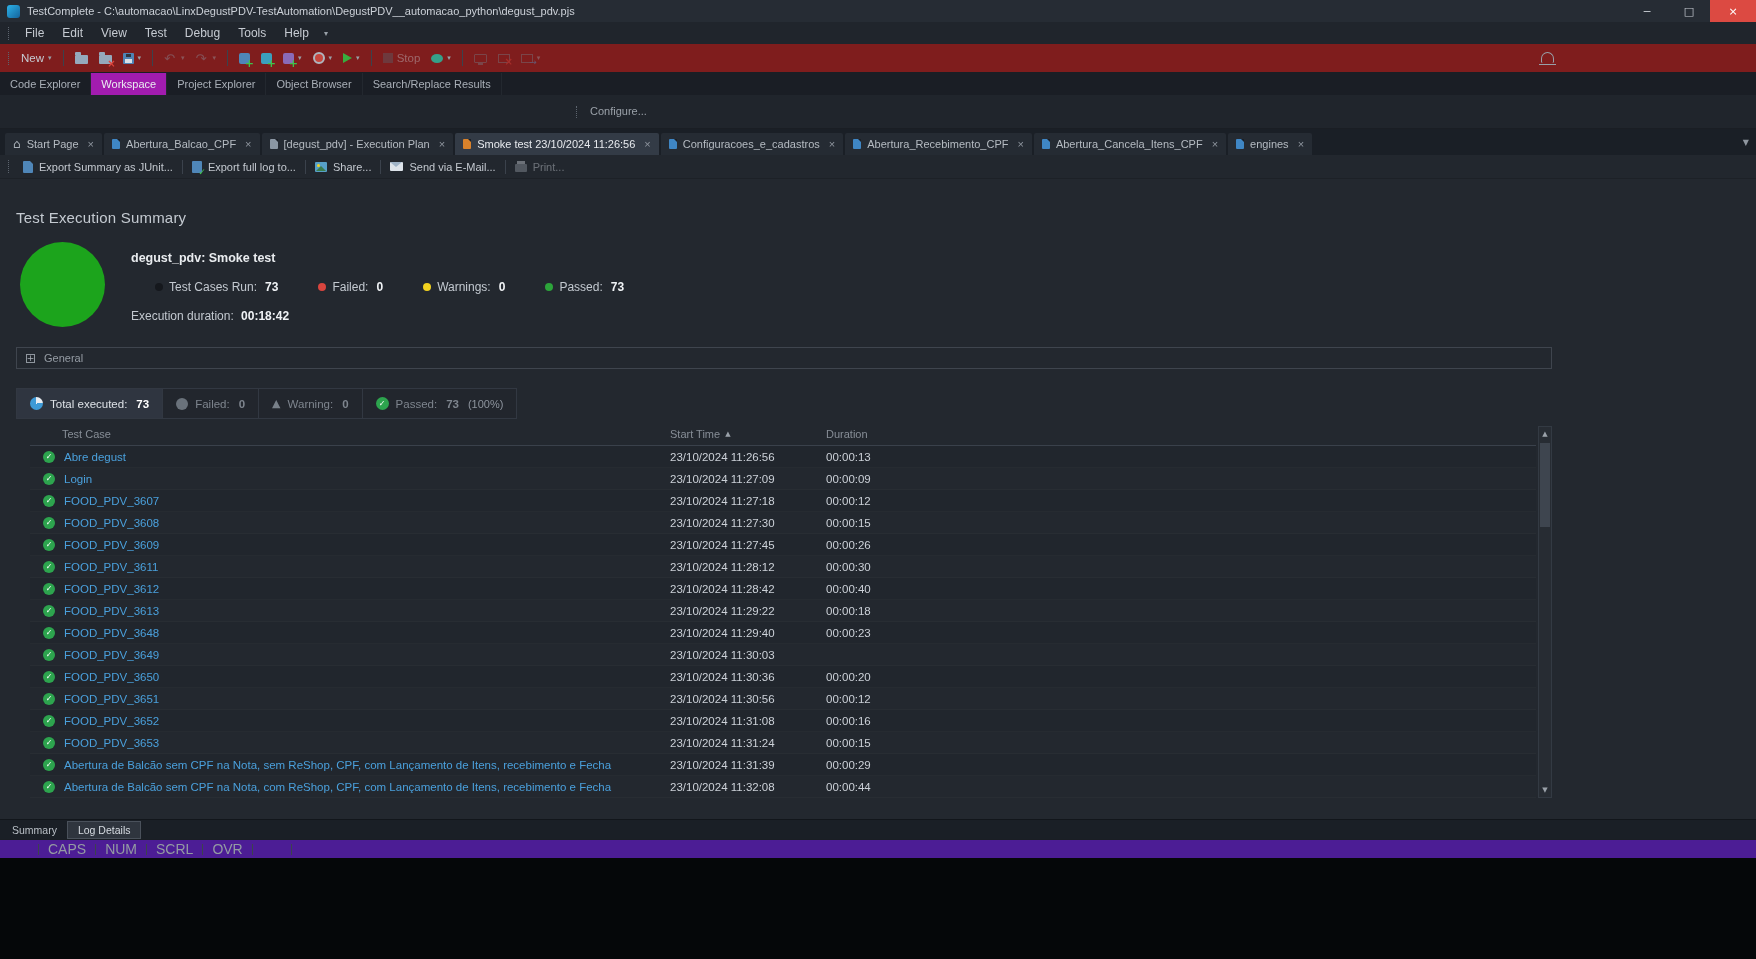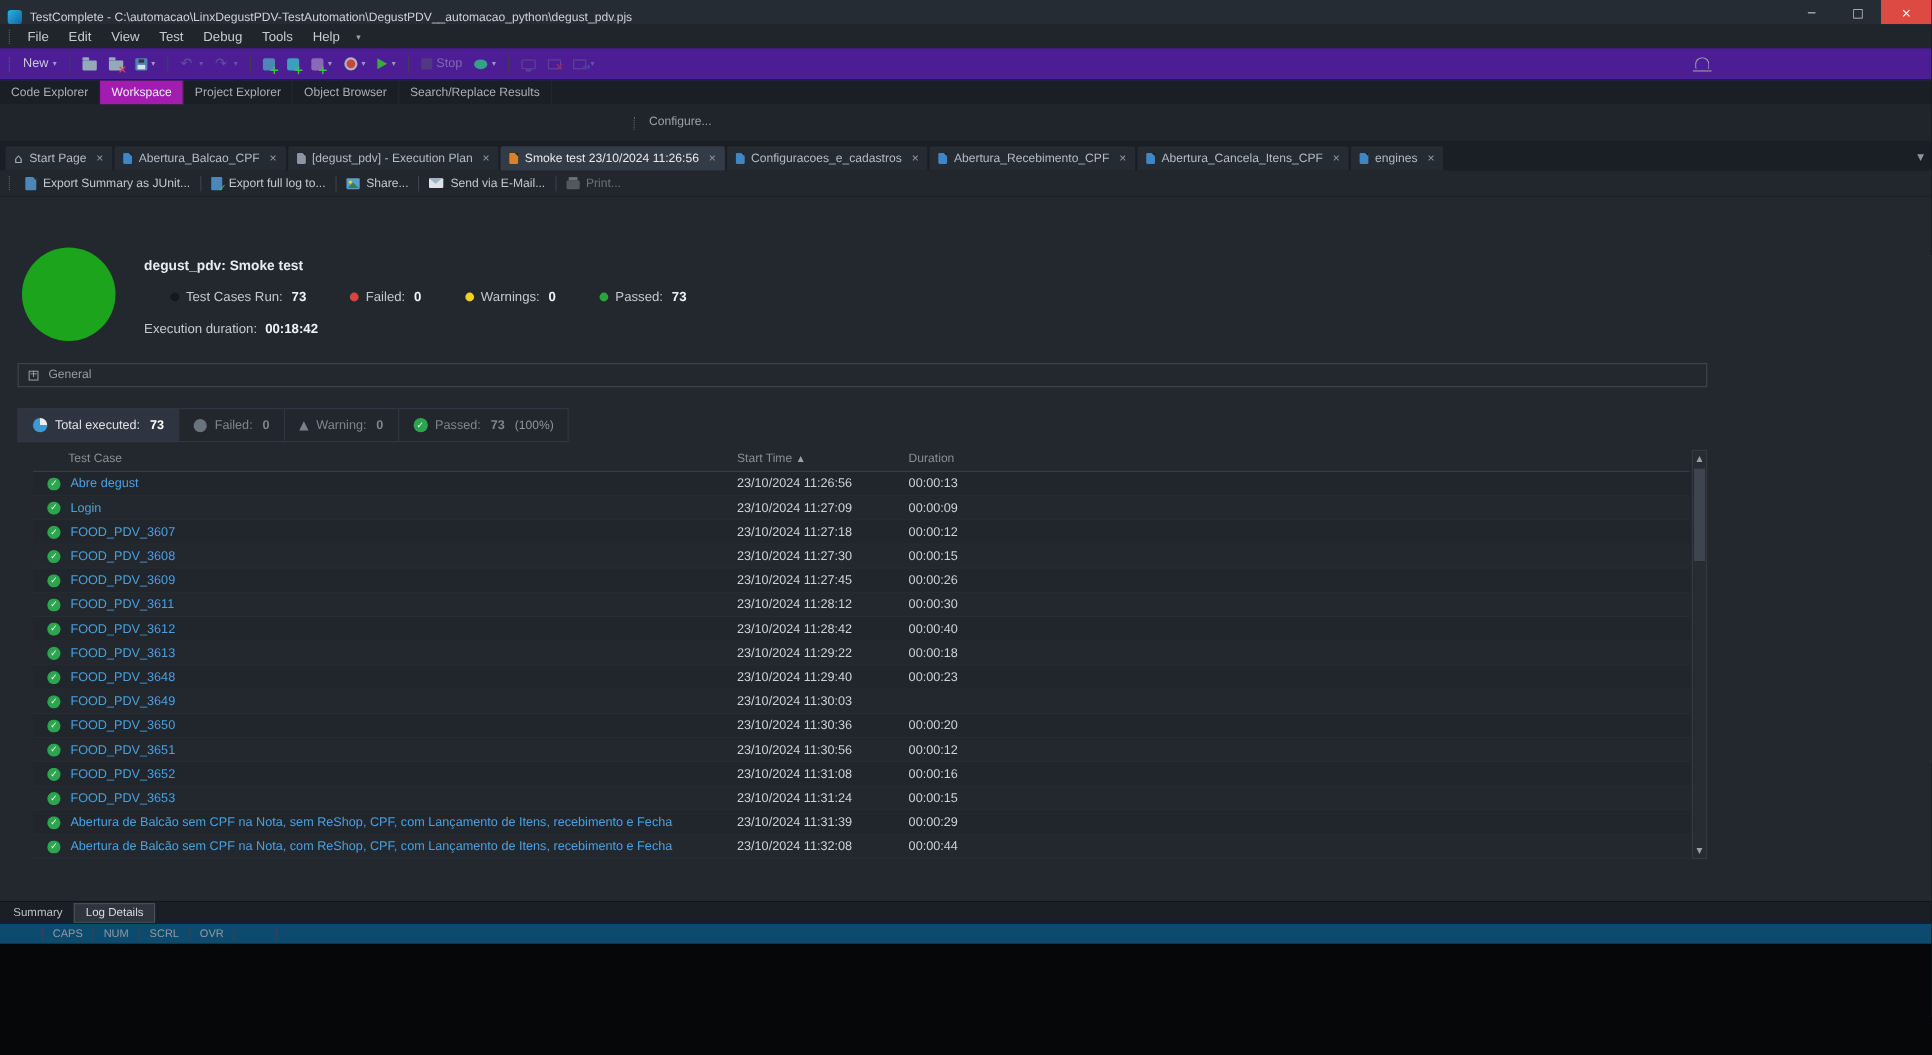--- a/index.html
+++ b/index.html
@@ -1,34 +1,34 @@
 <!DOCTYPE html>
 <html><head>
 <meta charset="utf-8">
 <style>
   *{box-sizing:border-box;margin:0;padding:0}
   html,body{width:1756px;height:959px;background:#000;font-family:"Liberation Sans","DejaVu Sans",sans-serif;overflow:hidden}
   .window{width:1756px;height:959px;display:flex;flex-direction:column;background:#22272e;color:#c6cbd2}
 
   
-  .titlebar{height:22px;background:#262c34;display:flex;align-items:flex-end;padding-left:7px;flex:none}
+  .titlebar{height:22px;background:#262c34;display:flex;align-items:center;padding-left:7px;flex:none}
   .app-logo{width:13px;height:13px;border-radius:3px;background:linear-gradient(135deg,#2cb2e8,#14639c);margin-right:7px;flex:none}
   .title-text{font-size:11px;color:#ccd1d8;white-space:nowrap}
   .win-controls{margin-left:auto;display:flex;height:22px}
   .win-btn{width:42px;display:flex;align-items:center;justify-content:center;font-size:11px;color:#c9ced5;font-family:"DejaVu Sans",sans-serif;cursor:default}
   .win-btn.close{background:#dc4a42;color:#fff;width:46px}
 
   
   .menubar{height:22px;background:#20252c;display:flex;align-items:center;padding-left:5px;flex:none}
   .grip{width:1px;height:13px;border-left:1px dotted #5c646e;margin:0 7px 0 3px;flex:none}
   .menu-item{padding:0 9px;font-size:12px;color:#c6cbd2;line-height:22px}
   .menu-chevron{font-size:8px;color:#98a0a8;margin-left:6px;font-family:"DejaVu Sans",sans-serif}
 
   
-  .toolbar{height:29px;background:#4c1d95;display:flex;align-items:center;padding-left:5px;flex:none;position:relative;border-bottom:1px solid #1a1e24}
+  .toolbar{height:29px;background:#7f1d1d;display:flex;align-items:center;padding-left:5px;flex:none;position:relative;border-bottom:1px solid #1a1e24}
   #toolbar-items{display:flex;align-items:center;gap:1px}
   .tbtn{height:22px;display:inline-flex;align-items:center;gap:4px;padding:0 5px;border-radius:2px;font-size:11.5px;color:#c6cbd2}
   .tbtn.dis{opacity:.42}
   .tsep{width:1px;height:16px;background:#3b424c;margin:0 5px}
   .tarrow{font-size:7px;color:#9aa1a9;font-family:"DejaVu Sans",sans-serif}
   .tico{position:relative;flex:none;display:inline-block}
   .k-folder,.k-folder-x{width:13px;height:9px;background:#95a9bc;border-radius:1px;margin-top:2px}
   .k-folder::before,.k-folder-x::before{content:"";position:absolute;top:-3px;left:0;width:6px;height:3px;background:#95a9bc;border-radius:1px 1px 0 0}
   .k-folder-x::after{content:"×";position:absolute;right:-4px;bottom:-5px;color:#e0453c;font-weight:bold;font-size:10px;font-family:"DejaVu Sans",sans-serif;line-height:1}
   .k-save{width:11px;height:11px;background:#4f83b5;border-radius:1px}
@@ -135,21 +135,21 @@
   .rcheck{width:12px;height:12px;border-radius:50%;background:#2da44e;color:#fff;font-size:8px;display:flex;align-items:center;justify-content:center;flex:none;font-family:"DejaVu Sans",sans-serif}
   .rlink{color:#4aa0dc;text-decoration:none;white-space:nowrap;cursor:pointer}
   .td.time,.td.dur{color:#ccd1d8}
   .vsb{position:absolute;top:0;right:0;bottom:0;width:14px;background:#272c33;border:1px solid #333a43;display:flex;flex-direction:column;align-items:center;justify-content:space-between;font-size:7px;color:#9aa1a9;padding:3px 0;font-family:"DejaVu Sans",sans-serif}
   .vsb-thumb{position:absolute;left:1px;right:1px;top:16px;height:84px;background:#3e454f}
 
   
   .bottom-tabs{height:20px;background:#1a1f26;display:flex;align-items:center;flex:none;border-top:1px solid #12161b;padding-left:2px}
   .btab{padding:0 10px;font-size:10.5px;color:#bac0c7;height:20px;display:flex;align-items:center}
   .btab.raised{background:#2f353e;border:1px solid #4a515b;height:18px;color:#d7dce2}
-  .statusbar{height:19px;background:#0c4a6e;display:flex;align-items:center;flex:none;font-size:10px;color:#949ba3;border-top:1px solid #1a1e24}
+  .statusbar{height:19px;background:#4c1d95;display:flex;align-items:center;flex:none;font-size:14px;color:#949ba3;border-top:1px solid #1a1e24}
   .ssep{width:1px;height:11px;background:#3c434d;flex:none}
   .sind{padding:0 9px}
   .status-spacer{width:38px;flex:none}
   .blackstrip{flex:1;background:#050709}
 </style>
 </head>
 <body>
 
 <div class="window">
 
@@ -330,20 +330,21 @@
         </span>
         <span class="esep"></span>
         <span class="ebtn dis">
           <span class="eico ico-print"></span>
           <span class="elabel">Print...</span>
         </span>
       </span>
   </div>
 
   <div class="content">
+    <div class="page-title">Test Execution Summary</div>
 
     <div class="sum-head">
       <div class="pie" id="big-pie" style="background: rgb(28, 164, 28);"></div>
       <div class="sum-info">
         <div class="test-name">degust_pdv: Smoke test</div>
         <div class="stats" id="stats-row">
             <span class="stat">
               <span class="dot" style="background: rgb(21, 24, 29);"></span>
               <span class="stat-label">Test Cases Run:</span>
               <span class="stat-value">73</span>

